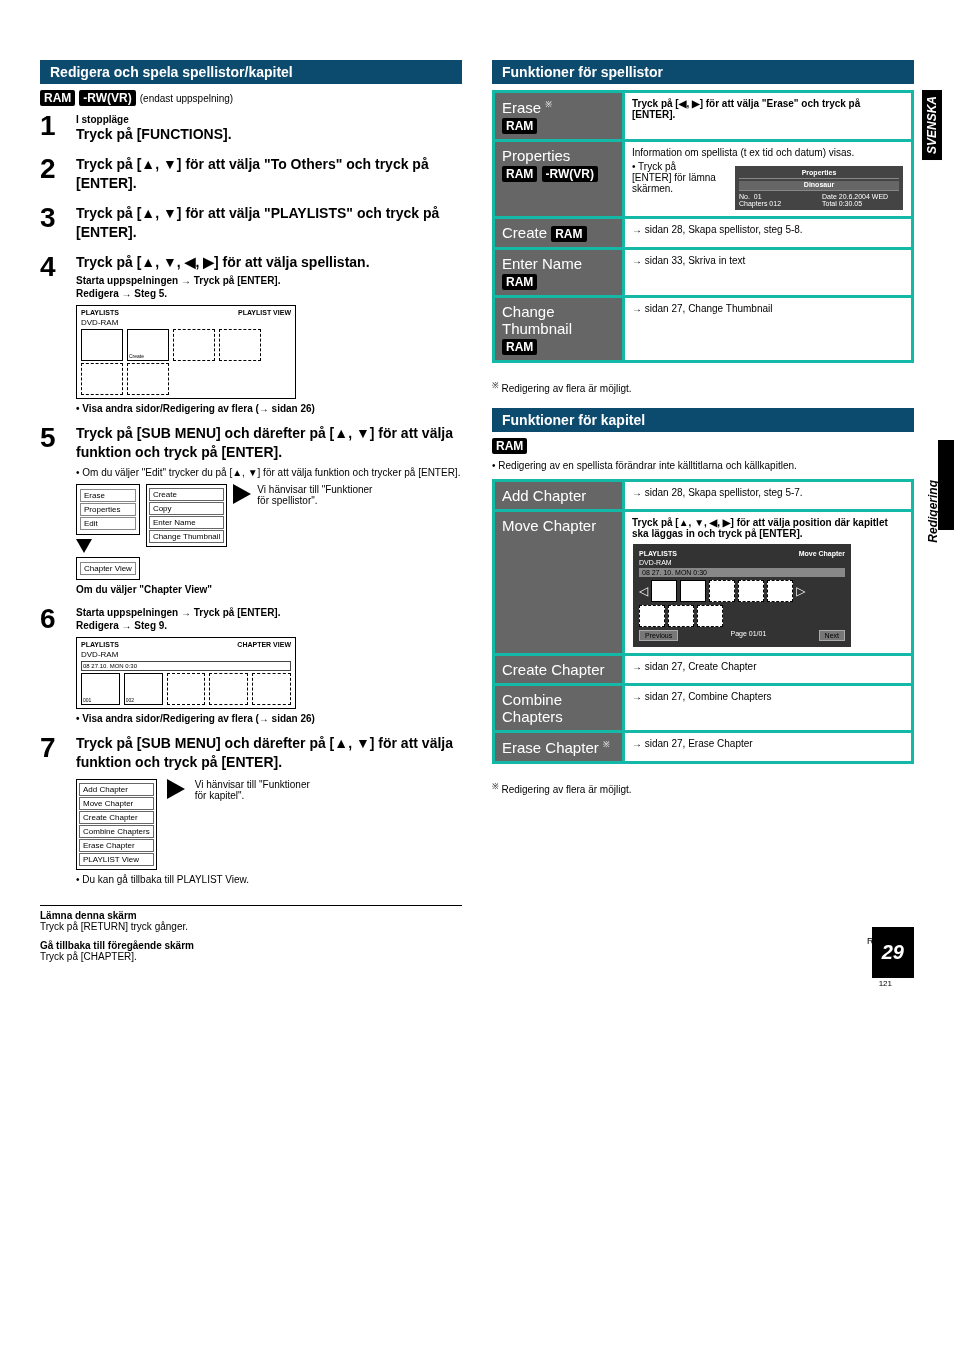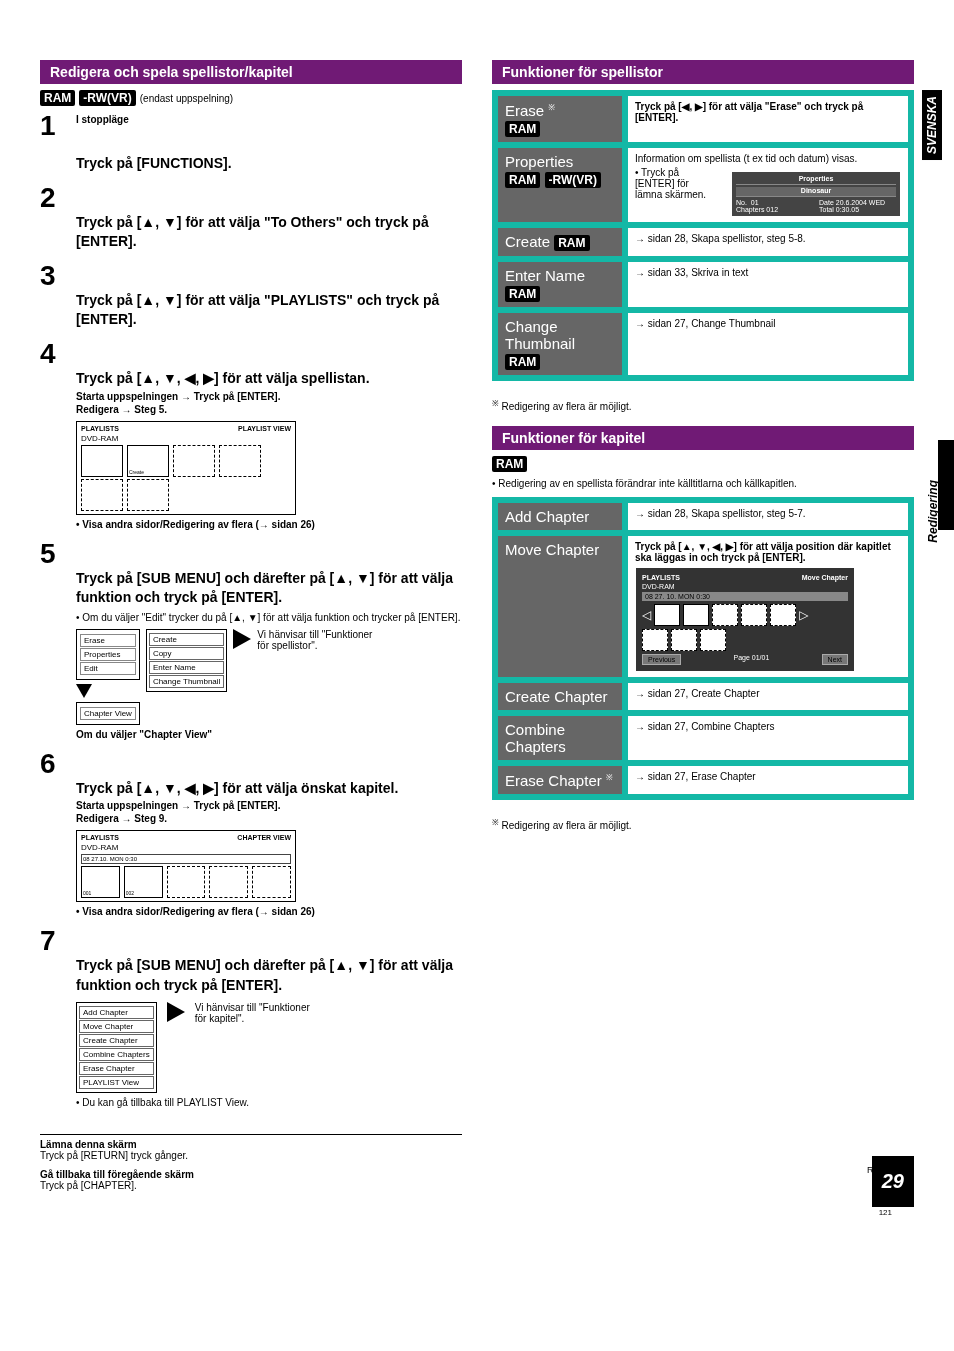--- a/index.html
+++ b/index.html
@@ -1,43 +1,43 @@
 <!DOCTYPE html>
 <html><head>
 <meta charset="utf-8">
 <style>
   * { box-sizing: border-box; margin: 0; padding: 0; }
   body { font-family: Arial, Helvetica, sans-serif; font-size: 11px; color: #000; background: #fff; width: 954px; margin: 0 auto; position: relative; padding: 60px 40px 30px 40px; }
   .two-col { display: flex; gap: 30px; }
   .col-left { flex: 1; }
   .col-right { flex: 1; }
-  .section-header { background: #701a75; color: #fff; font-size: 14px; font-weight: bold; padding: 4px 10px; margin-bottom: 6px; }
+  .section-header { background: #0c4a6e; color: #fff; font-size: 14px; font-weight: bold; padding: 4px 10px; margin-bottom: 6px; }
   .disc-tags { display: flex; gap: 4px; align-items: center; margin-bottom: 6px; flex-wrap: wrap; }
   .disc-tag { display: inline-block; background: #000; color: #fff; font-size: 12px; font-weight: bold; padding: 1px 4px; border-radius: 2px; }
   .note-small { font-size: 10px; }
   .step { display: flex; margin-bottom: 10px; }
   .step-num { font-size: 28px; font-weight: bold; width: 36px; flex-shrink: 0; line-height: 1; }
   .step-body { flex: 1; }
-  .step-title { font-size: 14px; font-weight: bold; line-height: 1.4; margin-top: 29px; }
+  .step-title { font-size: 14px; font-weight: bold; line-height: 1.4; }
   .step-sub { font-size: 10px; font-weight: bold; margin-top: 2px; }
   .step-bullet { font-size: 10px; margin-top: 4px; text-indent: -8px; padding-left: 8px; }
   .step-bullet::before { content: "• "; }
   .inline-figure { margin-top: 6px; margin-bottom: 4px; }
   .pl-box { border: 1px solid #000; background:#fff; padding: 3px 4px; width: 220px; font-size: 8px; }
   .pl-box-header { display:flex; justify-content:space-between; font-weight:bold; margin-bottom:2px; font-size:7px; }
   .pl-thumbs { display:flex; gap:4px; }
   .pl-thumb { border:1px solid #000; width:42px; height:32px; position:relative; background:#fff; }
   .pl-thumb .tiny { font-size:5px; position:absolute; bottom:1px; left:1px; }
   .arrow-right { display:inline-block; width:0; height:0; border-top:10px solid transparent; border-bottom:10px solid transparent; border-left:18px solid #000; vertical-align:middle; }
   .arrow-down { display:inline-block; width:0; height:0; border-left:8px solid transparent; border-right:8px solid transparent; border-top:14px solid #000; }
   .submenu-list { border:1px solid #000; padding:2px; font-size:8px; background:#fff; }
   .submenu-list div { border:1px solid #666; padding:1px 3px; margin:1px 0; white-space:nowrap; }
   .side-note-fig { font-size:10px; max-width:120px; }
   .func-table { width:100%; border-collapse: collapse; margin-top:4px; }
-  .func-table td { border: 6px solid #14b8a6; padding: 5px 7px; vertical-align: top; font-size: 10px; }
+  .func-table td { border: 3px solid #14b8a6; padding: 5px 7px; vertical-align: top; font-size: 10px; }
   .func-table td.name { background: #666; color:#fff; font-size: 15px; width: 130px; }
   .func-table td.name .disc-tag { background:#000; color:#fff; }
   .hint-ref { font-weight:bold; }
   .properties-box { border:1px solid #fff; background:#444; color:#fff; font-size:7px; padding:3px 4px; width:170px; margin-top:4px; }
   .properties-box .hdr { text-align:center; border-bottom:1px solid #888; padding-bottom:2px; margin-bottom:2px; font-weight:bold; }
   .properties-box .row { display:flex; gap:6px; }
   .properties-box .row span { flex:1; }
   .move-chapter-box { background:#333; color:#fff; padding:6px; font-size:7px; width:220px; border:1px solid #fff; margin-top:4px; }
   .move-chapter-box .hdr { display:flex; justify-content:space-between; font-weight:bold; margin-bottom:2px; }
   .move-chapter-box .strip { display:flex; align-items:center; gap:3px; margin:3px 0; }
@@ -46,21 +46,21 @@
   .move-chapter-box .footer { display:flex; justify-content:space-between; margin-top:2px; }
   .move-chapter-box .btn { background:#777; color:#000; padding:1px 5px; border:1px solid #aaa; font-size:7px; }
   .footnote { font-size:10px; margin-top:16px; }
   .footnote-sup { vertical-align: super; font-size:8px; }
   .side-tab { writing-mode: vertical-rl; transform: rotate(180deg); font-weight:bold; font-style:italic; font-size:12px; }
   .side-tab.dark { background:#000; color:#fff; padding:6px 3px; font-style:italic; }
   .side-tab-spacer { width:16px; height:90px; background:#000; position:absolute; right:0; top:440px; }
   .bottom-bar { background:#000; color:#fff; font-size:20px; font-style:italic; font-weight:bold; padding:14px 10px; display:inline-block; position:absolute; right:40px; bottom:14px; }
   .bottom-code { position:absolute; right:48px; bottom:46px; font-size:9px; }
   .bottom-page-under { position:absolute; right:62px; bottom:4px; font-size:8px; }
-  .exit-block { margin-top:26px; border-top:1px solid #000; padding-top:4px; font-size:10px; }
+  .exit-block { margin-top:20px; border-top:1px solid #000; padding-top:4px; font-size:10px; }
   .exit-block .b { font-weight:bold; }
   .step5-fig { display:flex; align-items:flex-start; gap:6px; margin-top:6px; }
   .step5-left { border:1px solid #000; padding:3px; font-size:8px; }
   .step5-left div { border:1px solid #888; padding:1px 3px; margin:1px 0; }
   .step5-lists { display:flex; flex-direction:column; gap:4px; }
   .subfig-caption { font-size:10px; font-weight:bold; margin-top:4px; }
   .step7-fig { display:flex; gap:10px; align-items:flex-start; margin-top:6px; }
 </style>
 </head>
 <body>
@@ -159,21 +159,20 @@
           <span class="arrow-right"></span>
           <div class="side-note-fig">Vi hänvisar till "Funktioner för spellistor".</div>
         </div>
         <div class="subfig-caption">Om du väljer "Chapter View"</div>
       </div>
     </div>
 
     <div class="step">
       <div class="step-num">6</div>
       <div class="step-body">
-        <div class="step-title">Tryck på [▲, ▼, ◀, ▶] för att välja önskat kapitel.</div>
         <div class="step-sub">Starta uppspelningen → Tryck på [ENTER].</div>
         <div class="step-sub">Redigera → Steg 9.</div>
         <div class="inline-figure">
           <div class="pl-box">
             <div class="pl-box-header">
               <span>PLAYLISTS</span>
               <span>CHAPTER VIEW</span>
             </div>
             <div>DVD-RAM</div>
             <div style="font-size:6px;border:1px solid #444;padding:1px;margin:2px 0;">08 27.10. MON 0:30</div>

